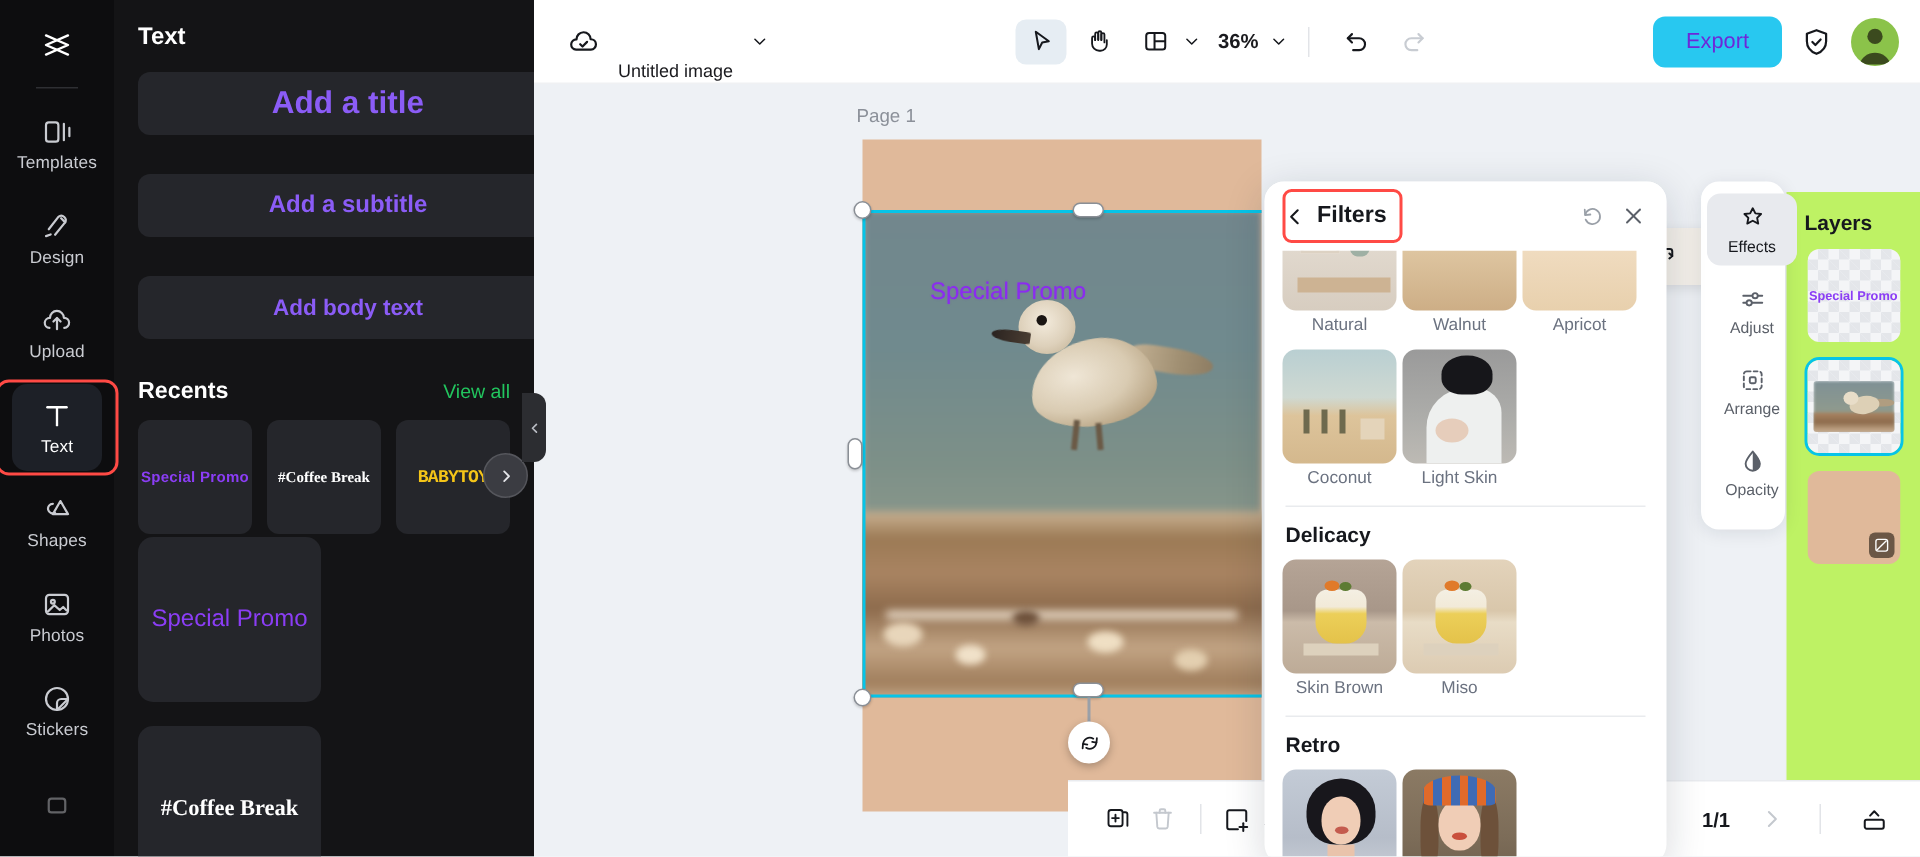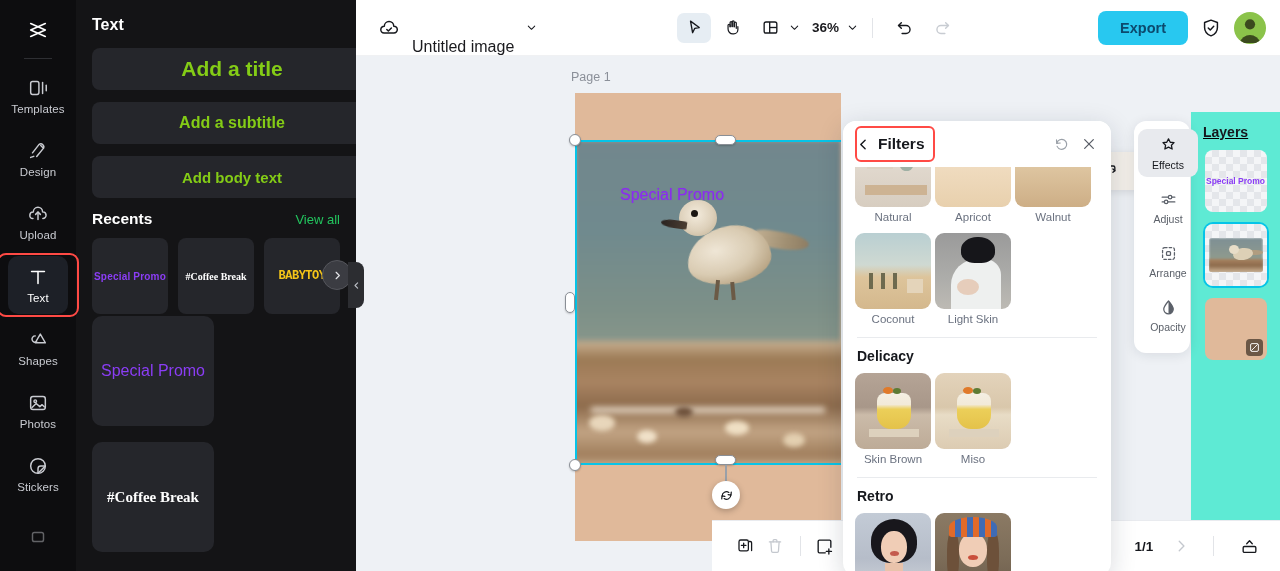--- a/index.html
+++ b/index.html
@@ -35,21 +35,21 @@
 
   
   .panel {
     width: 280px; flex: 0 0 280px; height: 571px; background: #141416;
     padding: 14px 16px 0 16px; position: relative; z-index: 4; overflow: hidden;
   }
   .panel-title { color: #fff; font-size: 16px; font-weight: bold; margin: 2px 0 14px 0; }
   .big-btn {
     width: 280px; height: 42px; background: #25262b; border-radius: 8px;
     display: flex; align-items: center; justify-content: center;
-    color: #84cc16; margin-bottom: 12px; cursor: pointer; user-select: none;
+    color: #8b5cf6; margin-bottom: 26px; cursor: pointer; user-select: none;
   }
   .big-btn.t1 { font-size: 21px; font-weight: bold; }
   .big-btn.t2 { font-size: 16px; font-weight: bold; }
   .big-btn.t3 { font-size: 15px; font-weight: 600; }
   .sec-head { display: flex; align-items: baseline; justify-content: space-between; margin: 10px 0 10px 0; }
   .sec-head .h { color: #fff; font-size: 15.5px; font-weight: bold; }
   .sec-head .v { color: #22c55e; font-size: 13px; cursor: pointer; }
   .recents-row { display: flex; gap: 10px; position: relative; }
   .thumb {
     width: 76px; height: 76px; background: #25262b; border-radius: 8px;
@@ -81,34 +81,34 @@
 
   
   .main { flex: 1 1 auto; height: 571px; display: flex; flex-direction: column; background: #fff; position: relative; }
 
   
   .topbar {
     height: 56px; background: #fff; display: flex; align-items: center;
     padding: 0 14px 0 22px; flex: 0 0 56px; border-bottom: 1px solid #f0f1f3; position: relative; z-index: 3;
   }
   .tb-left { display: flex; align-items: center; gap: 12px; }
-  .doc-title { font-size: 16px; color: #1a1a1e; margin-top: 38px; }
+  .doc-title { font-size: 12px; color: #1a1a1e; margin-top: 38px; }
   .chev { width: 11px; height: 11px; }
   .tb-center { position: absolute; left: 50%; transform: translateX(-50%); display: flex; align-items: center; gap: 4px; }
   .tool-btn {
     width: 34px; height: 30px; border-radius: 7px; display: flex; align-items: center; justify-content: center; cursor: pointer;
   }
   .tool-btn.active { background: #e6edf3; }
   .zoom-wrap { display: flex; align-items: center; gap: 8px; margin-left: 8px; cursor: pointer; }
   .zoom-val { font-size: 13.5px; color: #1a1a1e; font-weight: 600; }
   .vdiv { width: 1px; height: 20px; background: #e2e4e8; margin: 0 10px; }
   .tb-right { margin-left: auto; display: flex; align-items: center; gap: 12px; }
   .export-btn {
     height: 34px; padding: 0 22px; border-radius: 8px; background: #28c8f0;
-    color: #0c4a6e; font-size: 14.5px; font-weight: bold; display: flex; align-items: center; justify-content: center; cursor: pointer; margin-left: 48px;
+    color: #6d28d9; font-size: 14.5px; font-weight: normal; display: flex; align-items: center; justify-content: center; cursor: pointer; margin-left: 48px;
   }
   .avatar { width: 32px; height: 32px; border-radius: 50%; background: #8bc34a; display: flex; align-items: flex-end; justify-content: center; overflow: hidden; cursor: pointer; }
 
   
   .canvas-zone { flex: 1 1 auto; background: #eef1f5; position: relative; overflow: hidden; }
   .page-label { position: absolute; left: 215px; top: 14px; font-size: 12.5px; color: #8b9099; }
   .artboard {
     position: absolute; left: 219px; top: 37px; width: 266px; height: 448px;
     background: #e0b99a; overflow: hidden;
   }
@@ -251,22 +251,22 @@
   .rr-item {
     width: 60px; margin: 0 4px 6px 4px; padding: 7px 0 6px; border-radius: 9px;
     display: flex; flex-direction: column; align-items: center; gap: 4px; cursor: pointer;
   }
   .rr-item.active { background: #e8eaee; }
   .rr-item .lbl { font-size: 10.5px; color: #5b6069; }
   .rr-item.active .lbl { color: #16181d; }
 
   
   .layers {
-    position: absolute; right: 0; top: 56px; width: 90px; bottom: 35px;
-    background: #5eead4; border-left: 1px solid #edeff2; padding: 12px 0 0 0; z-index: 5; text-decoration: underline;
+    position: absolute; right: 0; top: 72px; width: 90px; bottom: 35px;
+    background: #bef264; border-left: 1px solid #edeff2; padding: 12px 0 0 0; z-index: 5;
   }
   .layers-title { font-size: 14px; font-weight: bold; color: #16181d; padding-left: 12px; margin-bottom: 10px; }
   .layer-item {
     width: 62px; height: 62px; margin: 0 auto 12px auto; border-radius: 8px;
     overflow: hidden; position: relative; cursor: pointer;
   }
   .layer-item.selected { outline: 2.5px solid #06c4e8; outline-offset: 0px; }
   .checker {
     position: absolute; inset: 0;
     background-image:
@@ -624,26 +624,26 @@
           <div class="f-grid row-clip-top">
             <div class="f-item">
               <div class="f-thumb th-natural">
                 <div class="frame"></div>
                   <div class="vase"></div>
                   <div class="tbl"></div>
               </div>
               <div class="f-label">Natural</div>
             </div>
             <div class="f-item">
+              <div class="f-thumb th-walnut"></div>
+              <div class="f-label">Walnut</div>
+            </div>
+            <div class="f-item">
               <div class="f-thumb th-apricot"></div>
               <div class="f-label">Apricot</div>
-            </div>
-            <div class="f-item">
-              <div class="f-thumb th-walnut"></div>
-              <div class="f-label">Walnut</div>
             </div>
             <div class="f-item">
               <div class="f-thumb th-coconut">
                 <div class="palm" style="left:14px;"></div>
                   <div class="palm" style="left:26px;"></div>
                   <div class="palm" style="left:38px;"></div>
                   <div class="hut"></div>
               </div>
               <div class="f-label">Coconut</div>
             </div>

